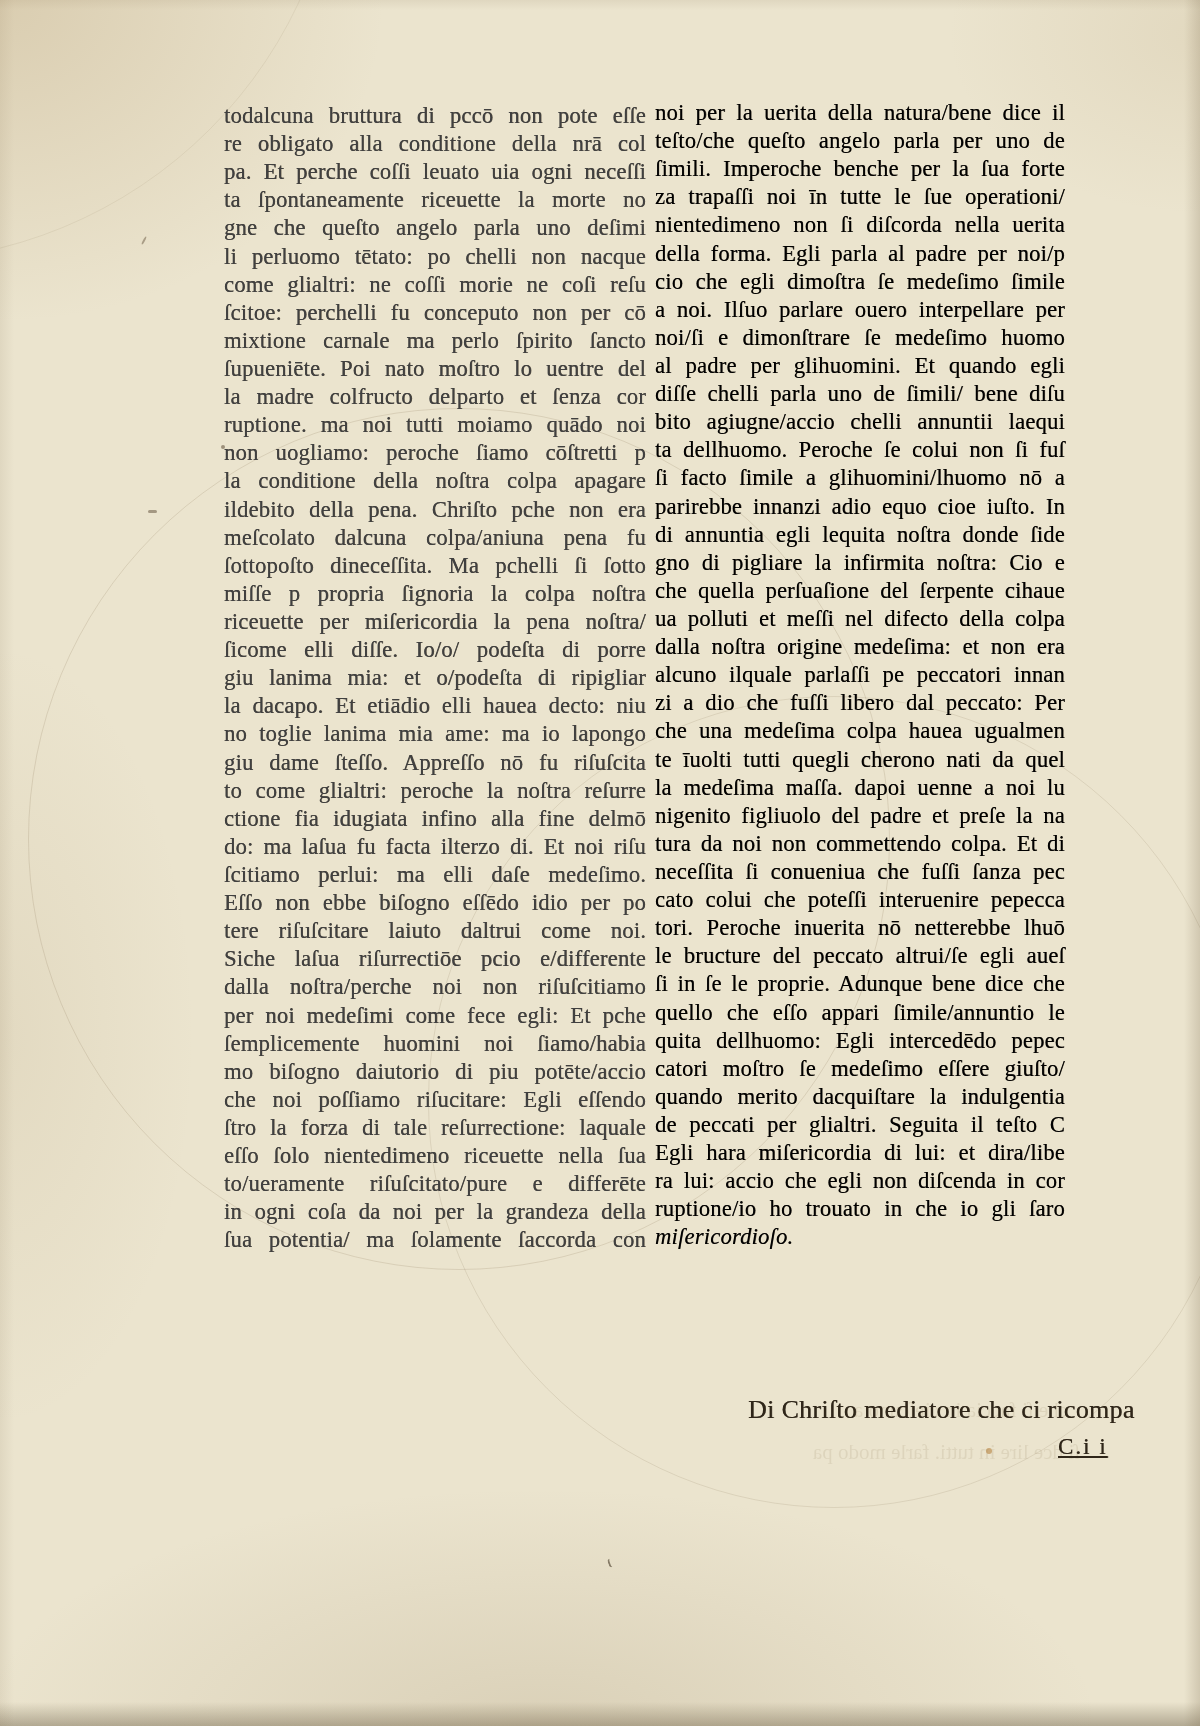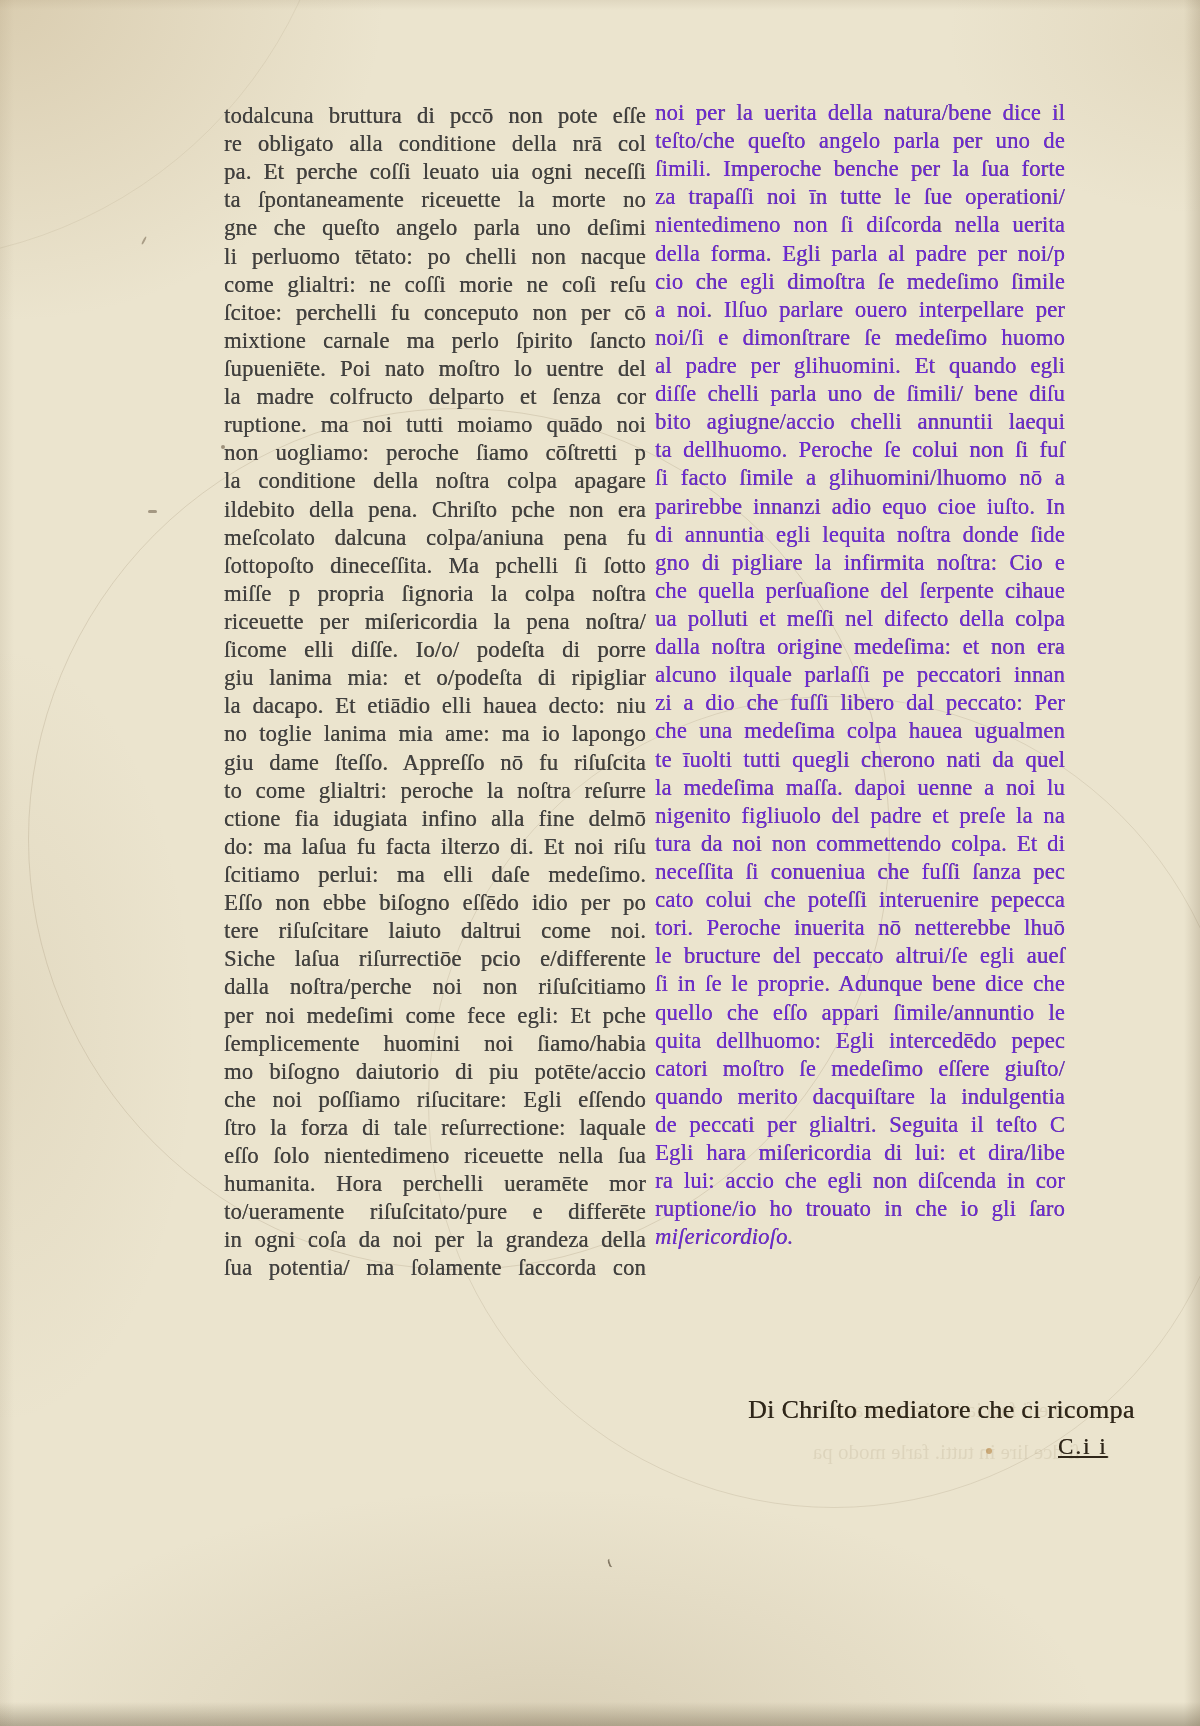--- a/index.html
+++ b/index.html
@@ -124,27 +124,26 @@
     <div class="line">Eſſo non ebbe biſogno eſſēdo idio per po</div>
     <div class="line">tere riſuſcitare laiuto daltrui come noi.</div>
     <div class="line">Siche laſua riſurrectiōe pcio e/differente</div>
     <div class="line">dalla noſtra/perche noi non riſuſcitiamo</div>
     <div class="line">per noi medeſimi come fece egli: Et pche</div>
     <div class="line">ſemplicemente huomini noi ſiamo/habia</div>
     <div class="line">mo biſogno daiutorio di piu potēte/accio</div>
     <div class="line">che noi poſſiamo riſucitare: Egli eſſendo</div>
     <div class="line">ſtro la forza di tale reſurrectione: laquale</div>
     <div class="line">eſſo ſolo nientedimeno riceuette nella ſua</div>
-    <div class="line">humanita. Hora perchelli ueramēte mor</div>
     <div class="line">to/ueramente riſuſcitato/pure e differēte</div>
     <div class="line">in ogni coſa da noi per la grandeza della</div>
     <div class="line">ſua potentia/ ma ſolamente ſaccorda con</div>
   </div>
 
-<div id="col-right" class="col" style="color: #6d28d9;">
+<div id="col-right" class="col" style="color: #000000;">
     <div class="line">noi per la uerita della natura/bene dice il</div>
     <div class="line">teſto/che queſto angelo parla per uno de</div>
     <div class="line">ſimili. Imperoche benche per la ſua forte</div>
     <div class="line">za trapaſſi noi īn tutte le ſue operationi/</div>
     <div class="line">nientedimeno non ſi diſcorda nella uerita</div>
     <div class="line">della forma. Egli parla al padre per noi/p</div>
     <div class="line">cio che egli dimoſtra ſe medeſimo ſimile</div>
     <div class="line">a noi. Ilſuo parlare ouero interpellare per</div>
     <div class="line">noi/ſi e dimonſtrare ſe medeſimo huomo</div>
     <div class="line">al padre per glihuomini. Et quando egli</div>

